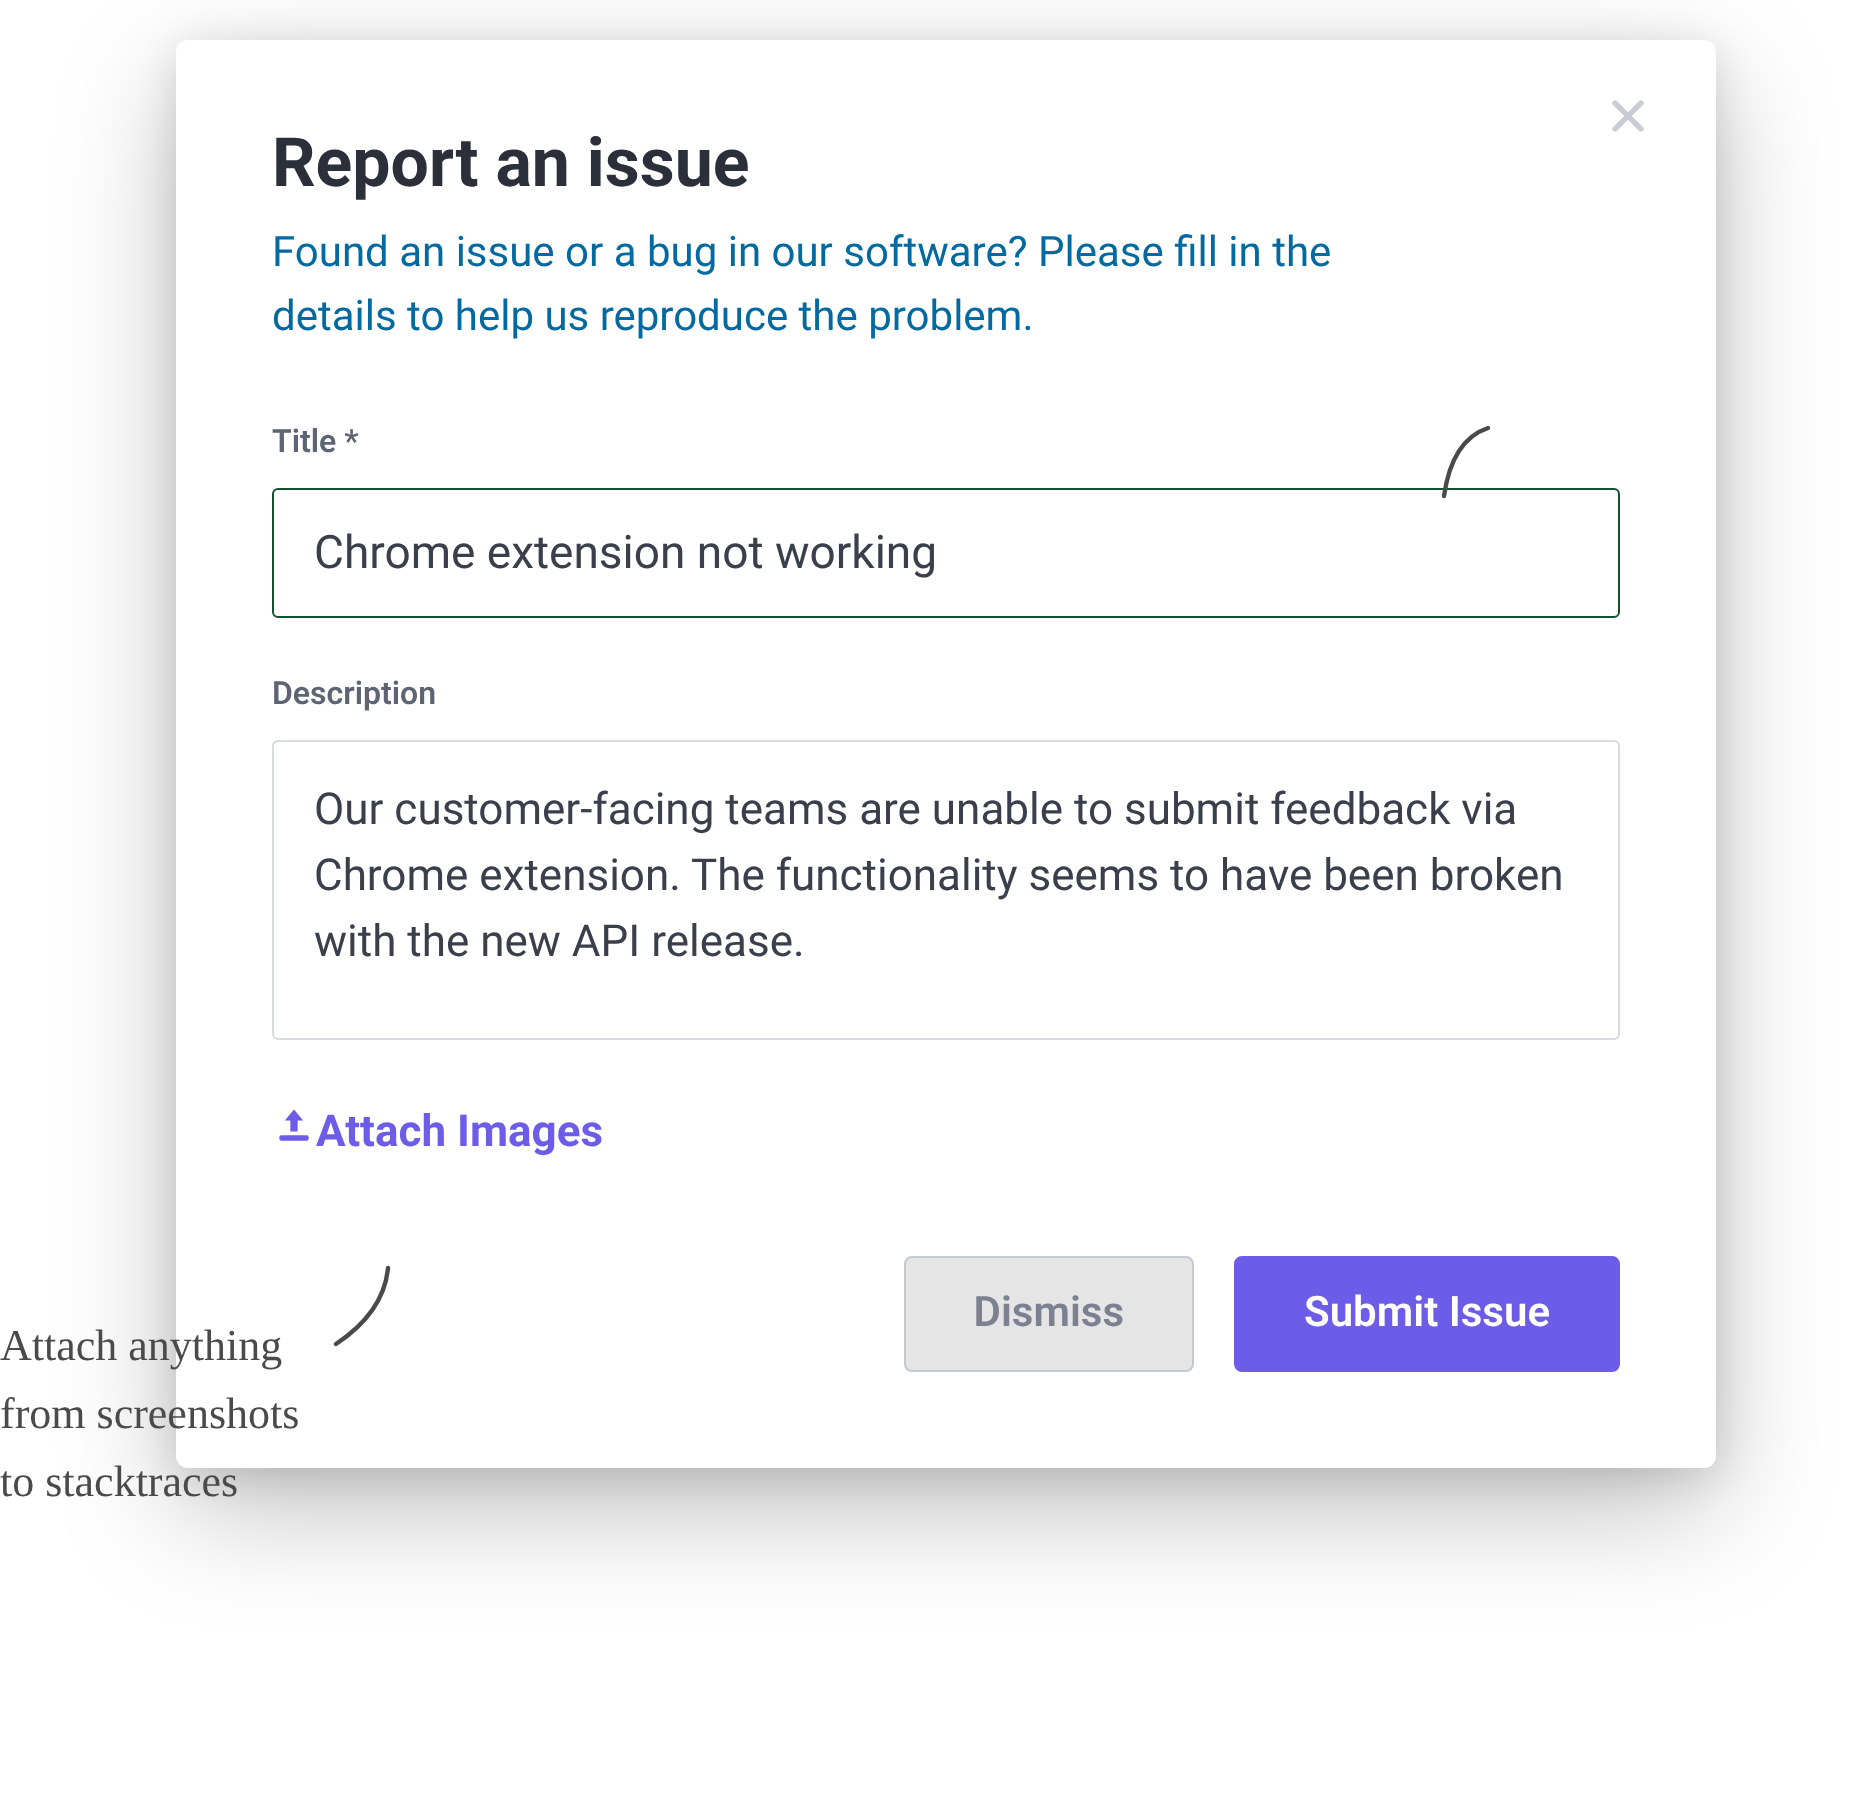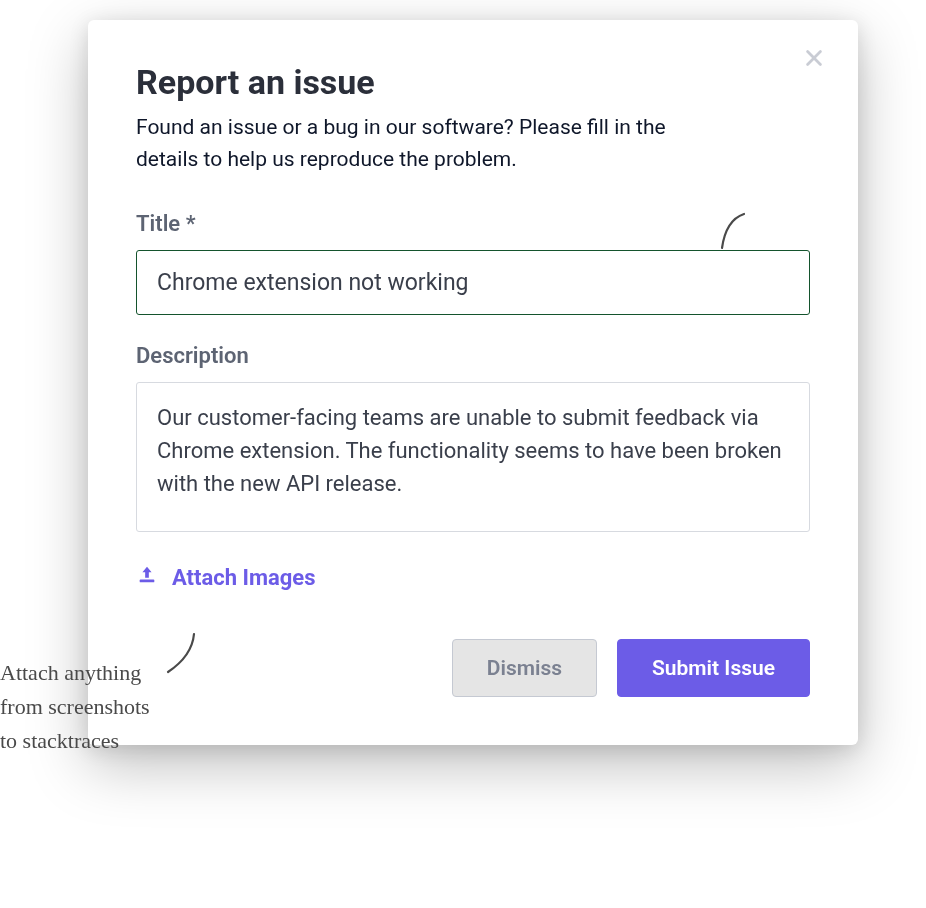--- a/index.html
+++ b/index.html
@@ -42,26 +42,26 @@
     }
     .modal-title {
       font-size: 34px;
       font-weight: 700;
       color: #2b2f3a;
       margin-bottom: 10px;
     }
     .modal-subtitle {
       font-size: 21px;
       line-height: 1.5;
-      color: #0f172a;
+      color: #0369a1;
       max-width: 560px;
       margin-bottom: 36px;
     }
     .field-label {
-      font-size: 22px;
+      font-size: 16px;
       font-weight: 600;
       color: #5d6473;
       margin-bottom: 14px;
       display: block;
     }
     .text-input {
       width: 100%;
       border: 1px solid #14532d;
       border-radius: 3px;
       padding: 18px 20px;
@@ -79,21 +79,21 @@
       line-height: 1.5;
       color: #3a3f4b;
       font-family: inherit;
       resize: none;
       min-height: 150px;
       margin-bottom: 28px;
     }
     .attach-link {
       display: inline-flex;
       align-items: center;
-      gap: 14px;
+      gap: 0;
       color: #6c5ce7;
       font-size: 22px;
       font-weight: 700;
       cursor: pointer;
       margin-bottom: 48px;
     }
     .attach-link svg {
       width: 22px;
       height: 22px;
     }

